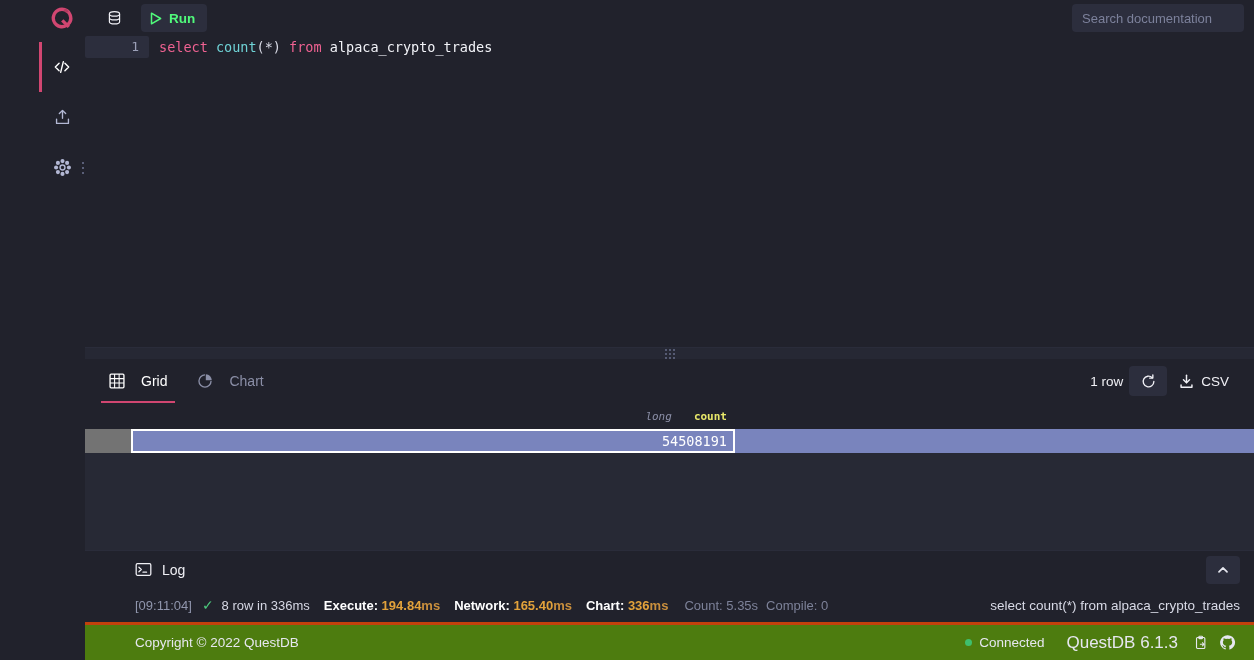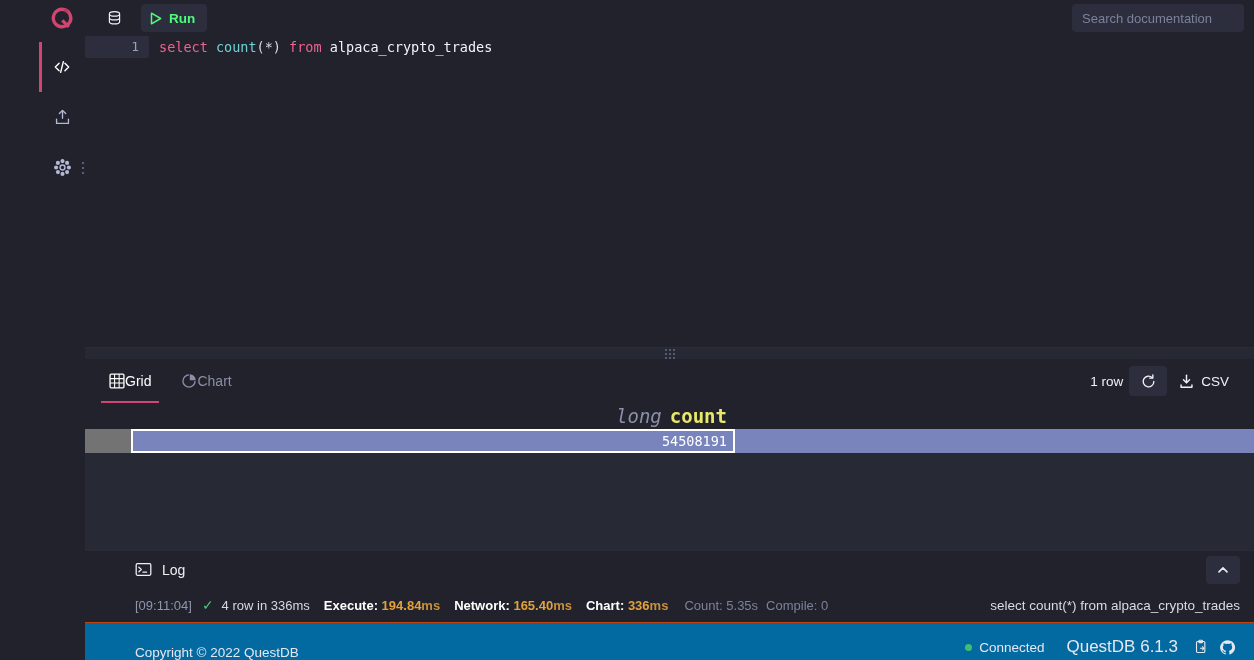--- a/index.html
+++ b/index.html
@@ -99,21 +99,21 @@
   }
   .dots3 i { width: 2px; height: 2px; background: #555a72; display: block; }
 
   
   .result-tabs {
     height: 44px; flex: 0 0 44px; background: #21222c;
     display: flex; align-items: center; padding: 0 14px 0 16px;
     position: relative;
   }
   .tab {
-    display: flex; align-items: center; gap: 0; height: 44px;
+    display: flex; align-items: center; gap: 16px; height: 44px;
     padding: 0 8px; color: #8b8fa7; font-size: 14px; position: relative;
   }
   .tab + .tab { margin-left: 14px; }
   .tab.active { color: #ffffff; }
   .tab.active::after {
     content: ""; position: absolute; left: 0; right: 0; bottom: 0;
     height: 2px; background: #d14671;
   }
   .tabs-right { margin-left: auto; display: flex; align-items: center; }
   .rowcount { color: #f0f0f5; font-size: 13.5px; padding: 0 6px; }
@@ -128,22 +128,22 @@
   }
 
   
   .grid-wrap { flex: 1 1 auto; background: #21222c; min-height: 0; display: flex; flex-direction: column; }
   .grid-head {
     height: 26px; flex: 0 0 26px; background: #21222c;
     display: flex; align-items: center;
   }
   .head-cell {
     width: 604px; padding-right: 8px; text-align: right;
-    font-family: "DejaVu Sans Mono", monospace; font-size: 19px;
-    display: flex; justify-content: flex-end; align-items: center; gap: 8px;
+    font-family: "DejaVu Sans Mono", monospace; font-size: 11px;
+    display: flex; justify-content: flex-end; align-items: center; gap: 22px;
     margin-left: 46px;
   }
   .col-type { color: #8b8fa7; font-style: italic; }
   .col-name { color: #e8e86a; font-weight: 700; }
 
   .grid-row {
     height: 24px; flex: 0 0 24px; background: #737373;
     display: flex; align-items: stretch; justify-content: space-between;
   }
   .grid-cell {
@@ -178,23 +178,23 @@
   .tick { color: #4cc97d; margin: 0 8px 0 10px; font-size: 14px; }
   .rows-in { color: #d6d8e4; }
   .metric { margin-left: 14px; color: #ffffff; font-weight: 700; }
   .metric .v { color: #e2a23b; font-weight: 700; }
   .metric .unit { color: #c98f3d; font-weight: 700; }
   .dim { color: #7d8299; margin-left: 16px; font-weight: 400; }
   .log-query { margin-left: auto; color: #d8dae6; font-size: 13.5px; }
 
   
   .footer {
-    height: 38px; flex: 0 0 38px; background: #0369a1;
-    display: flex; align-items: flex-end; padding: 0 14px 0 50px;
-    border-top: 1px solid #c2410c; position: relative;
+    height: 38px; flex: 0 0 38px; background: #4d7c0f;
+    display: flex; align-items: center; padding: 0 14px 0 50px;
+    border-top: 3px solid #c2410c; position: relative;
   }
   .copyright { color: #e6e7ef; font-size: 13.5px; }
   .footer-right { margin-left: auto; display: flex; align-items: center; gap: 0; }
   .conn { display: flex; align-items: center; gap: 7px; color: #e6e7ef; font-size: 13.5px; margin-right: 22px; }
   .dot { width: 7px; height: 7px; border-radius: 50%; background: #3fbf6e; display: block; }
   .version { color: #e6e7ef; font-size: 17px; margin-right: 10px; }
   .foot-icon { width: 26px; height: 26px; display: flex; align-items: center; justify-content: center; color: #e6e7ef; }
   svg { display: block; }
 </style>
 </head>
@@ -354,21 +354,21 @@
         <div class="log-collapse">
           <svg width="14" height="14" viewBox="0 0 16 16" aria-hidden="true">
             <path d="M3.4 10.2 L8 5.6 L12.6 10.2" fill="none" stroke="currentColor" stroke-width="1.9" stroke-linecap="round" stroke-linejoin="round"></path>
           </svg>
         </div>
       </div>
 
       <div class="log-line">
         <span class="ts">[09:11:04]</span>
         <span class="tick">✓</span>
-        <span class="rows-in">4 row in 336ms</span>
+        <span class="rows-in">8 row in 336ms</span>
 
         <span class="metric">
           <span>Execute:</span>
           <span class="v">194.84</span><span class="unit">ms</span>
         </span>
         <span class="metric">
           <span>Network:</span>
           <span class="v">165.40</span><span class="unit">ms</span>
         </span>
         <span class="metric">

